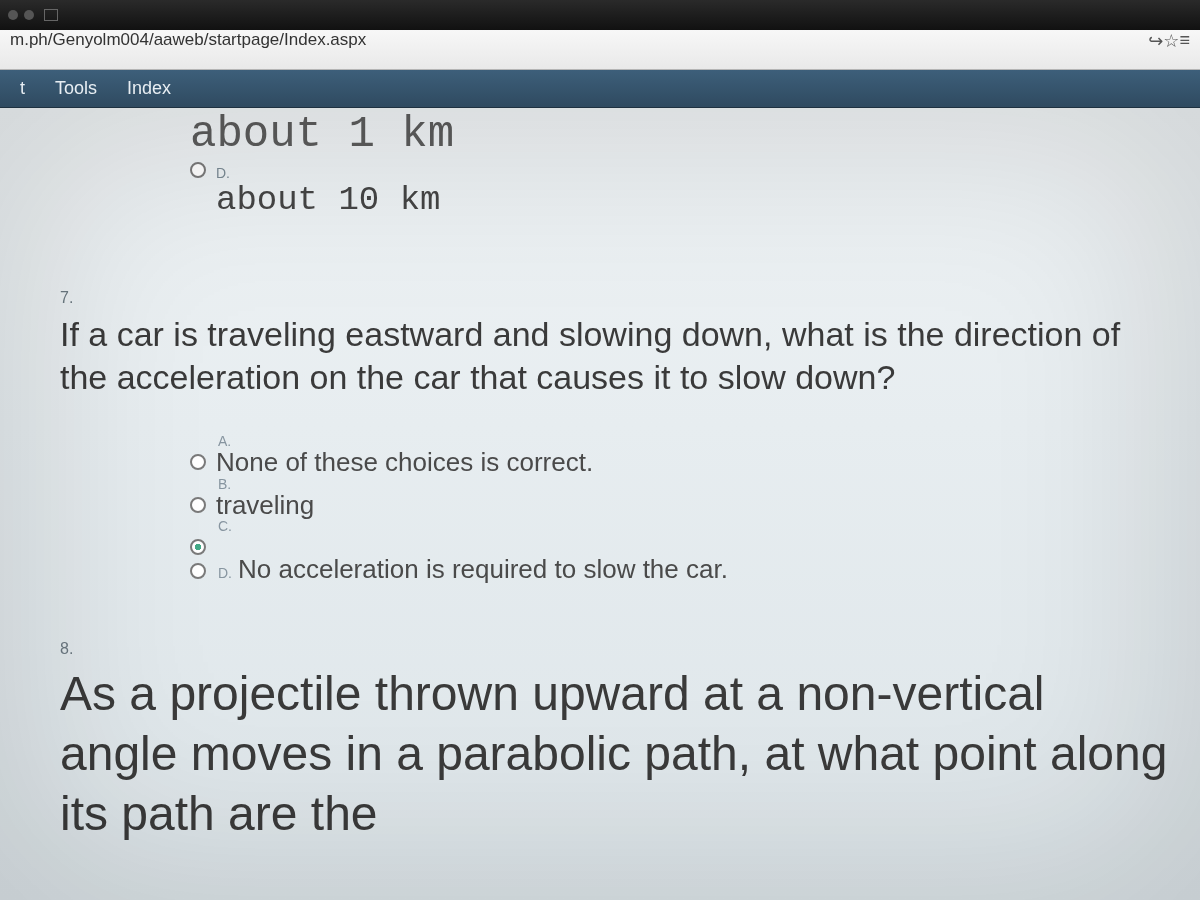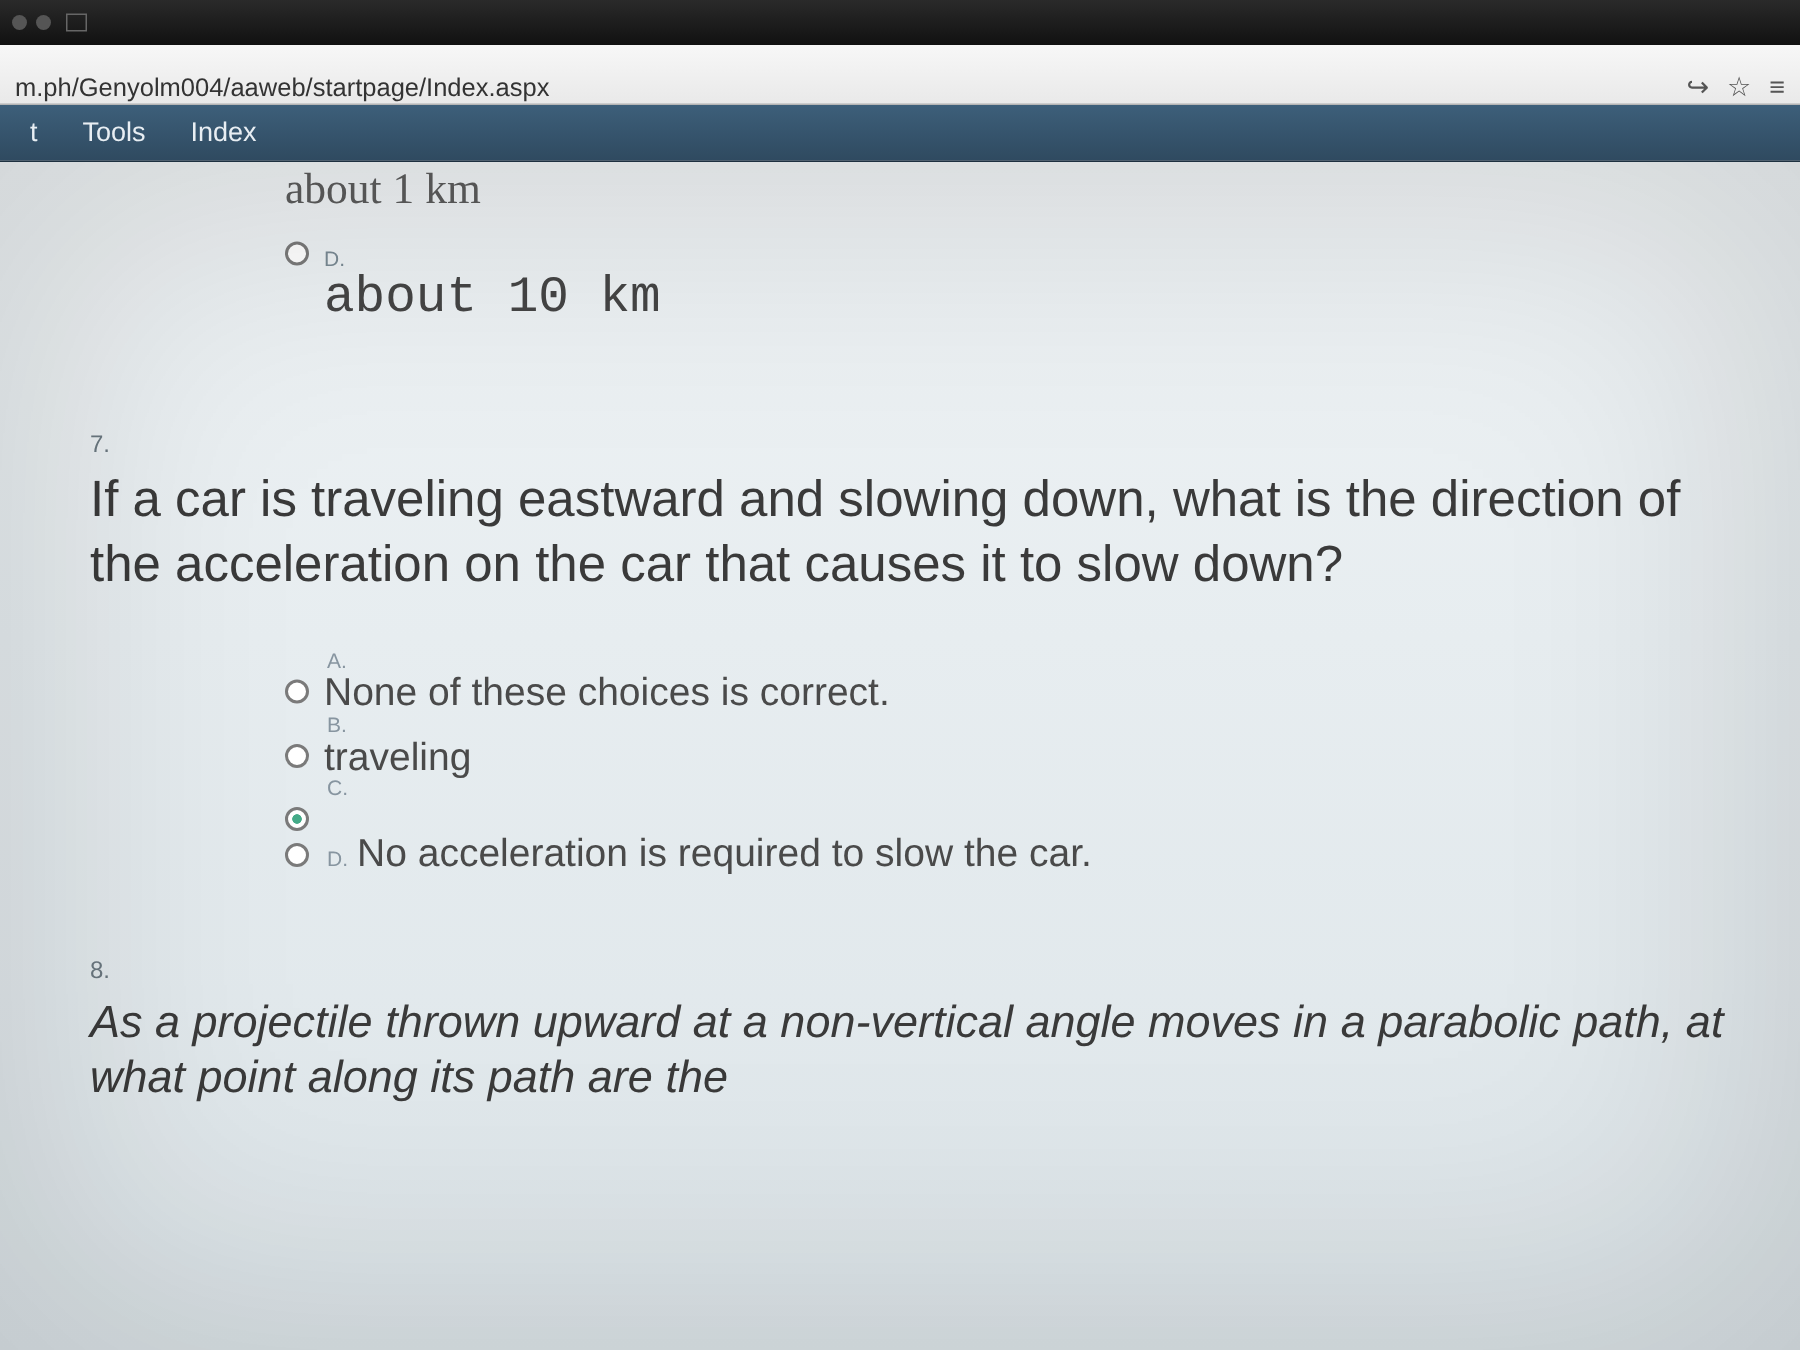--- a/index.html
+++ b/index.html
@@ -11,23 +11,22 @@
   .titlebar {
     height: 30px; background: linear-gradient(#2a2a2a,#111);
     display: flex; align-items: center; padding: 0 8px;
   }
   .titlebar .dot { width:10px; height:10px; border-radius:50%; background:#555; margin-right:6px; }
   .titlebar .sq { width:14px; height:12px; border:1px solid #666; margin-left:4px; }
 
   .addrbar {
     height: 40px; background: linear-gradient(#f7f7f7,#e9e9e9);
     border-bottom: 1px solid #b5b5b5;
-    display: flex; align-items: flex-end; padding: 0 10px;
+    display: flex; align-items: flex-start; padding: 0 10px;
     color: #333; font-size: 17px;
-    gap: 12px;
   }
   .addrbar .url { flex: 1; white-space: nowrap; overflow: hidden; text-overflow: clip; }
   .addrbar .aicon { color:#555; font-size:18px; cursor:pointer; }
 
   .menubar {
     height: 38px; background: linear-gradient(#3d5f7a,#2f4a60);
     display: flex; align-items: center; gap: 30px;
     padding: 0 20px; color: #e8eef3; font-size: 18px;
     border-bottom: 1px solid #1e3140;
   }
@@ -36,43 +35,43 @@
   .page {
     flex: 1; background: linear-gradient(180deg,#eff3f5 0%,#e7edf0 40%,#dde5e9 100%);
     padding: 0 0 0 0; overflow: hidden; position: relative;
   }
 
   .content { padding: 0 30px 0 60px; }
 
   
   .prev-block { padding-left: 130px; padding-top: 4px; }
   .prev-choice-clipped {
-    font-size: 29px; color: #5c5c5c; font-family: Liberation Serif, serif;
-    line-height: 1; margin-bottom: 16px;
+    font-size: 44px; color: #5c5c5c; font-family: Liberation Mono, monospace;
+    line-height: 1; margin-bottom: 2px;
   }
   .choice-row { display:flex; align-items: baseline; gap:10px; }
   .radio {
     width:16px; height:16px; border:2px solid #7a7a7a; border-radius:50%; background:#fff;
     flex-shrink:0; margin-top:4px; display:inline-block;
   }
   .radio.filled { background: radial-gradient(circle,#4a8 35%,#fff 40%); }
   .choice-letter { font-size:14px; color:#7a8a94; }
   .choice-text { font-size:34px; color:#454545;font-family:Liberation Mono, monospace; }
 
   .qnum { font-size:16px; color:#6b7880; margin-top:70px; margin-bottom:6px; }
   .qtext { font-size:34px; color:#3a3a3a; line-height:1.25; max-width: 1100px; }
 
   .choices7 { padding-left:130px; margin-top:36px; }
   .choices7 .choice-row { margin-bottom:0; align-items:flex-start; }
   .choices7 .small-letter { font-size:14px; color:#8795a0; display:block; line-height:1; margin-left:2px;}
   .choices7 .ct { font-size:26px; color:#4a4a4a; line-height:1.1; }
   .choices7 .radio { margin-top:20px; }
 
   .q8num { font-size:16px; color:#6b7880; margin-top:56px; margin-bottom:6px; }
-  .q8text { font-size:30px; color:#3a3a3a; line-height:1.25; max-width:1120px;font-style:italic; }
+  .q8text { font-size:48px; color:#3a3a3a; line-height:1.25; max-width:1120px; }
 
   
   .vig { position:absolute; inset:0; pointer-events:none;
          box-shadow: inset 0 0 180px 40px rgba(0,0,0,0.12); }
 </style>
 </head>
 <body>
 
 <div class="window">
 

